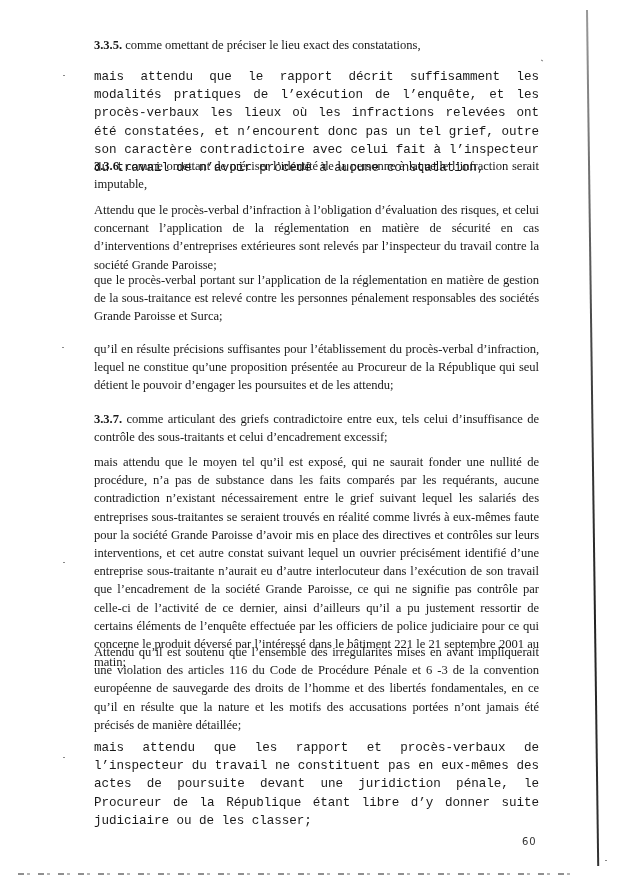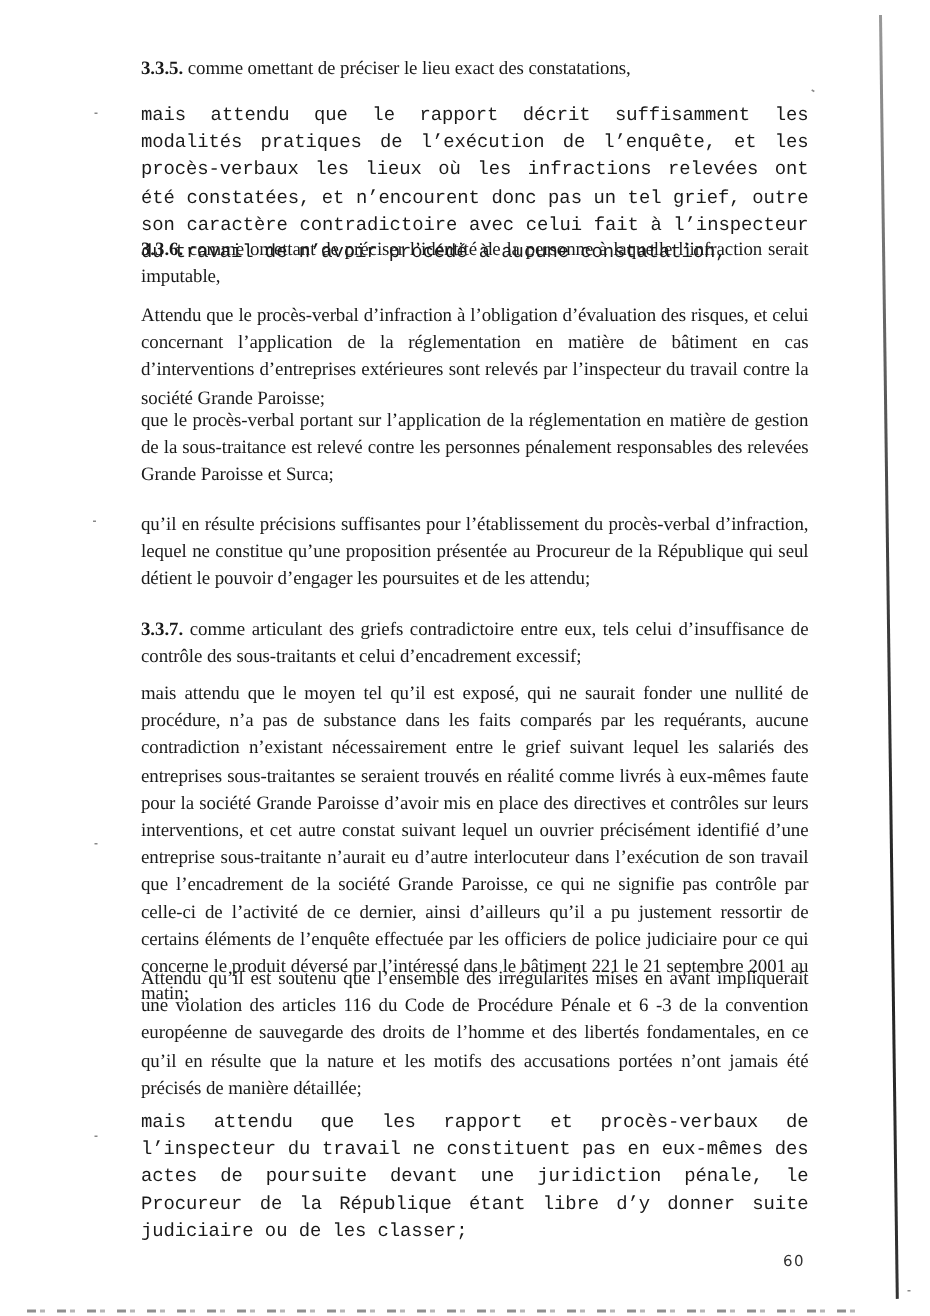--- a/index.html
+++ b/index.html
@@ -82,23 +82,23 @@
 <div class="page">
 
   <div class="text-column">
 
     <p class="para" style="top:36px;"><span class="num">3.3.5.</span><span> comme omettant de préciser le lieu exact des constatations,</span></p>
 
     <p class="para" style="top:68px;font-family:Liberation Mono, monospace;">mais attendu que le rapport décrit suffisamment les modalités pratiques de l’exécution de l’enquête, et les procès-verbaux les lieux où les infractions relevées ont été constatées, et n’encourent donc pas un tel grief, outre son caractère contradictoire avec celui fait à l’inspecteur du travail de n’avoir procédé à aucune constatation,</p>
 
     <p class="para" style="top:157px;"><span class="num">3.3.6.</span><span> comme omettant de préciser l’identité de la personne à laquelle l’infraction serait imputable,</span></p>
 
-    <p class="para" style="top:201px;">Attendu que le procès-verbal d’infraction à l’obligation d’évaluation des risques, et celui concernant l’application de la réglementation en matière de bâtiment en cas d’interventions d’entreprises extérieures sont relevés par l’inspecteur du travail  contre la société Grande Paroisse;</p>
+    <p class="para" style="top:201px;">Attendu que le procès-verbal d’infraction à l’obligation d’évaluation des risques, et celui concernant l’application de la réglementation en matière de sécurité en cas d’interventions d’entreprises extérieures sont relevés par l’inspecteur du travail  contre la société Grande Paroisse;</p>
 
-    <p class="para" style="top:271px;">que le procès-verbal portant sur l’application de la réglementation en matière de gestion de la sous-traitance est relevé contre les personnes pénalement responsables des relevées Grande Paroisse et Surca;</p>
+    <p class="para" style="top:271px;">que le procès-verbal portant sur l’application de la réglementation en matière de gestion de la sous-traitance est relevé contre les personnes pénalement responsables des sociétés Grande Paroisse et Surca;</p>
 
     <p class="para" style="top:340px;">qu’il en résulte précisions suffisantes pour l’établissement du procès-verbal d’infraction, lequel ne constitue qu’une proposition présentée au Procureur de la République qui seul détient le pouvoir d’engager les poursuites et de les attendu;</p>
 
     <p class="para" style="top:410px;"><span class="num">3.3.7.</span><span> comme articulant des griefs contradictoire entre eux, tels celui d’insuffisance de contrôle des sous-traitants et celui d’encadrement excessif;</span></p>
 
     <p class="para" style="top:453px;">mais attendu que le moyen tel qu’il est exposé, qui ne saurait fonder une nullité de procédure, n’a pas de substance dans les faits comparés par les requérants, aucune contradiction n’existant nécessairement entre le grief suivant lequel les salariés des entreprises sous-traitantes se seraient trouvés en réalité comme livrés à eux-mêmes faute pour la société Grande Paroisse d’avoir mis en place des directives et contrôles sur leurs interventions, et cet autre constat suivant lequel un ouvrier précisément identifié d’une entreprise sous-traitante n’aurait eu d’autre interlocuteur dans l’exécution de son travail que l’encadrement de la société Grande Paroisse, ce qui ne signifie pas contrôle par celle-ci de l’activité de ce dernier, ainsi d’ailleurs qu’il a pu justement ressortir de certains éléments de l’enquête effectuée par les officiers de police judiciaire pour ce qui concerne le produit déversé par l’intéressé dans le bâtiment 221 le 21 septembre 2001 au matin;</p>
 
     <p class="para" style="top:643px;">Attendu qu’il est soutenu que l’ensemble des irrégularités mises en avant impliquerait une violation des articles 116 du Code de Procédure Pénale et 6 -3 de la convention européenne de sauvegarde des droits de l’homme et des libertés fondamentales, en ce qu’il en résulte que la nature et les motifs des accusations portées n’ont jamais été précisés de manière détaillée;</p>
 
     <p class="para" style="top:739px;font-family:Liberation Mono, monospace;">mais attendu que les rapport et procès-verbaux de l’inspecteur du travail ne constituent pas en eux-mêmes des actes de poursuite devant une juridiction pénale, le Procureur de la République étant libre d’y donner suite judiciaire ou de les classer;</p>

